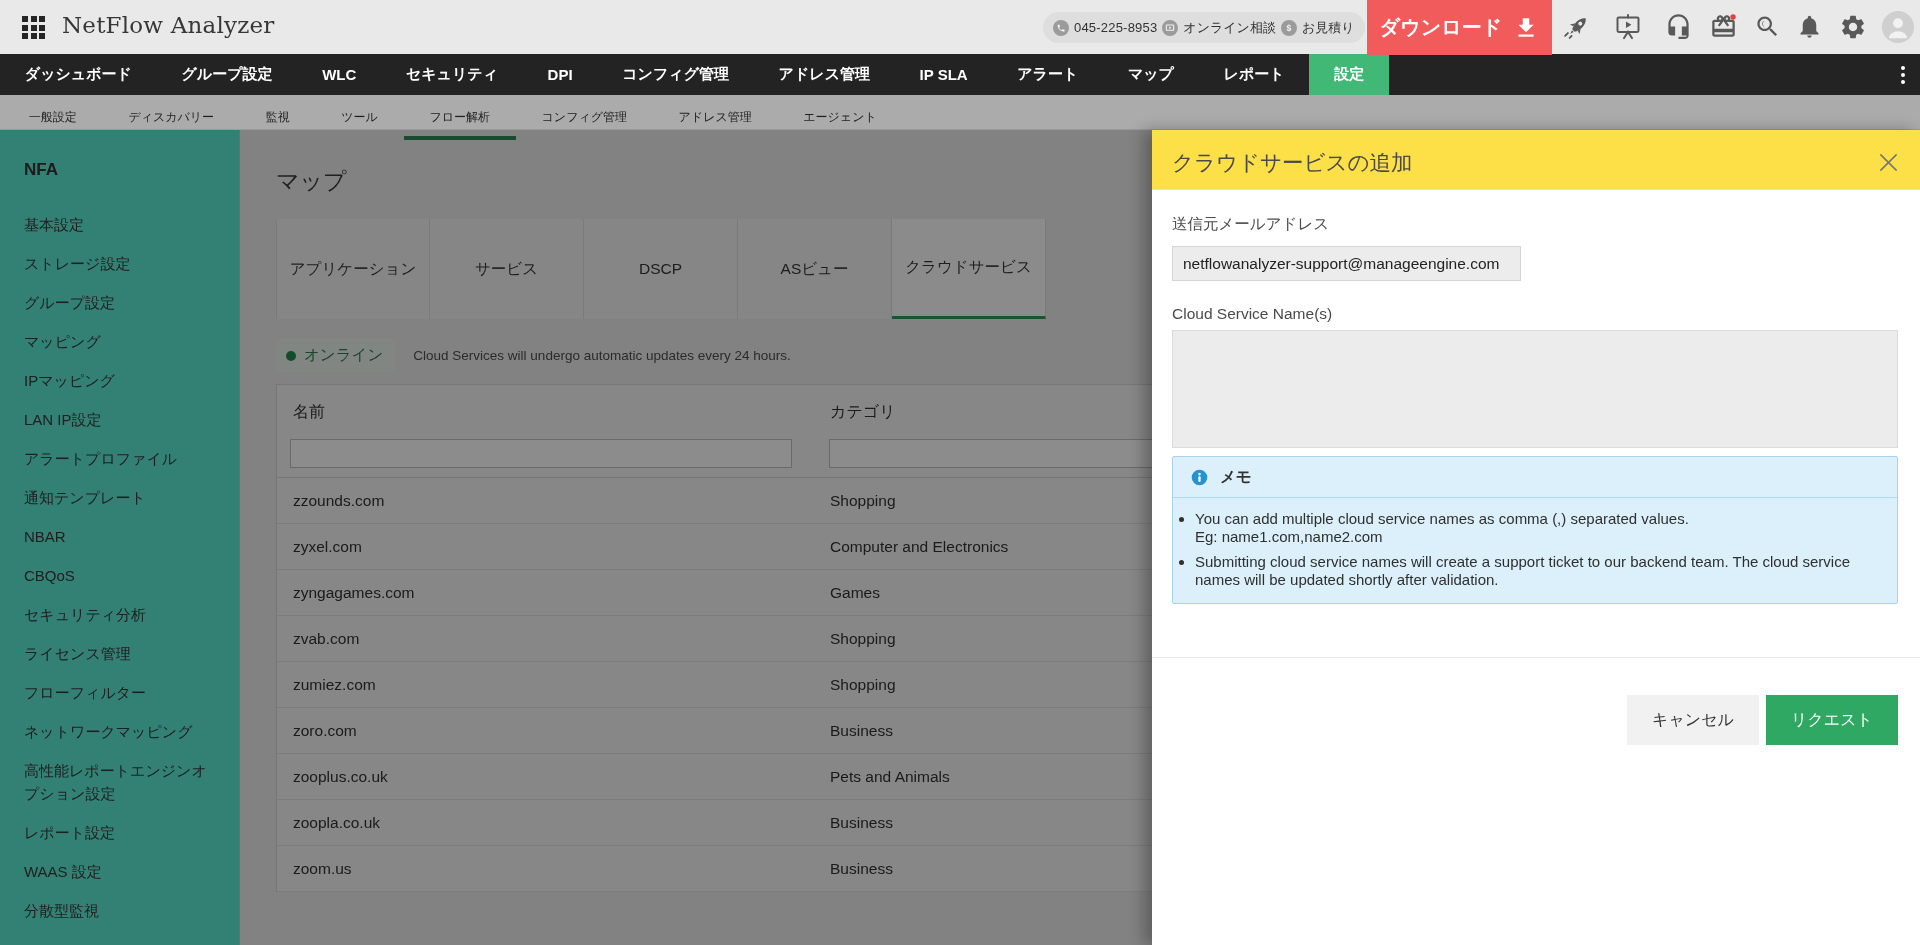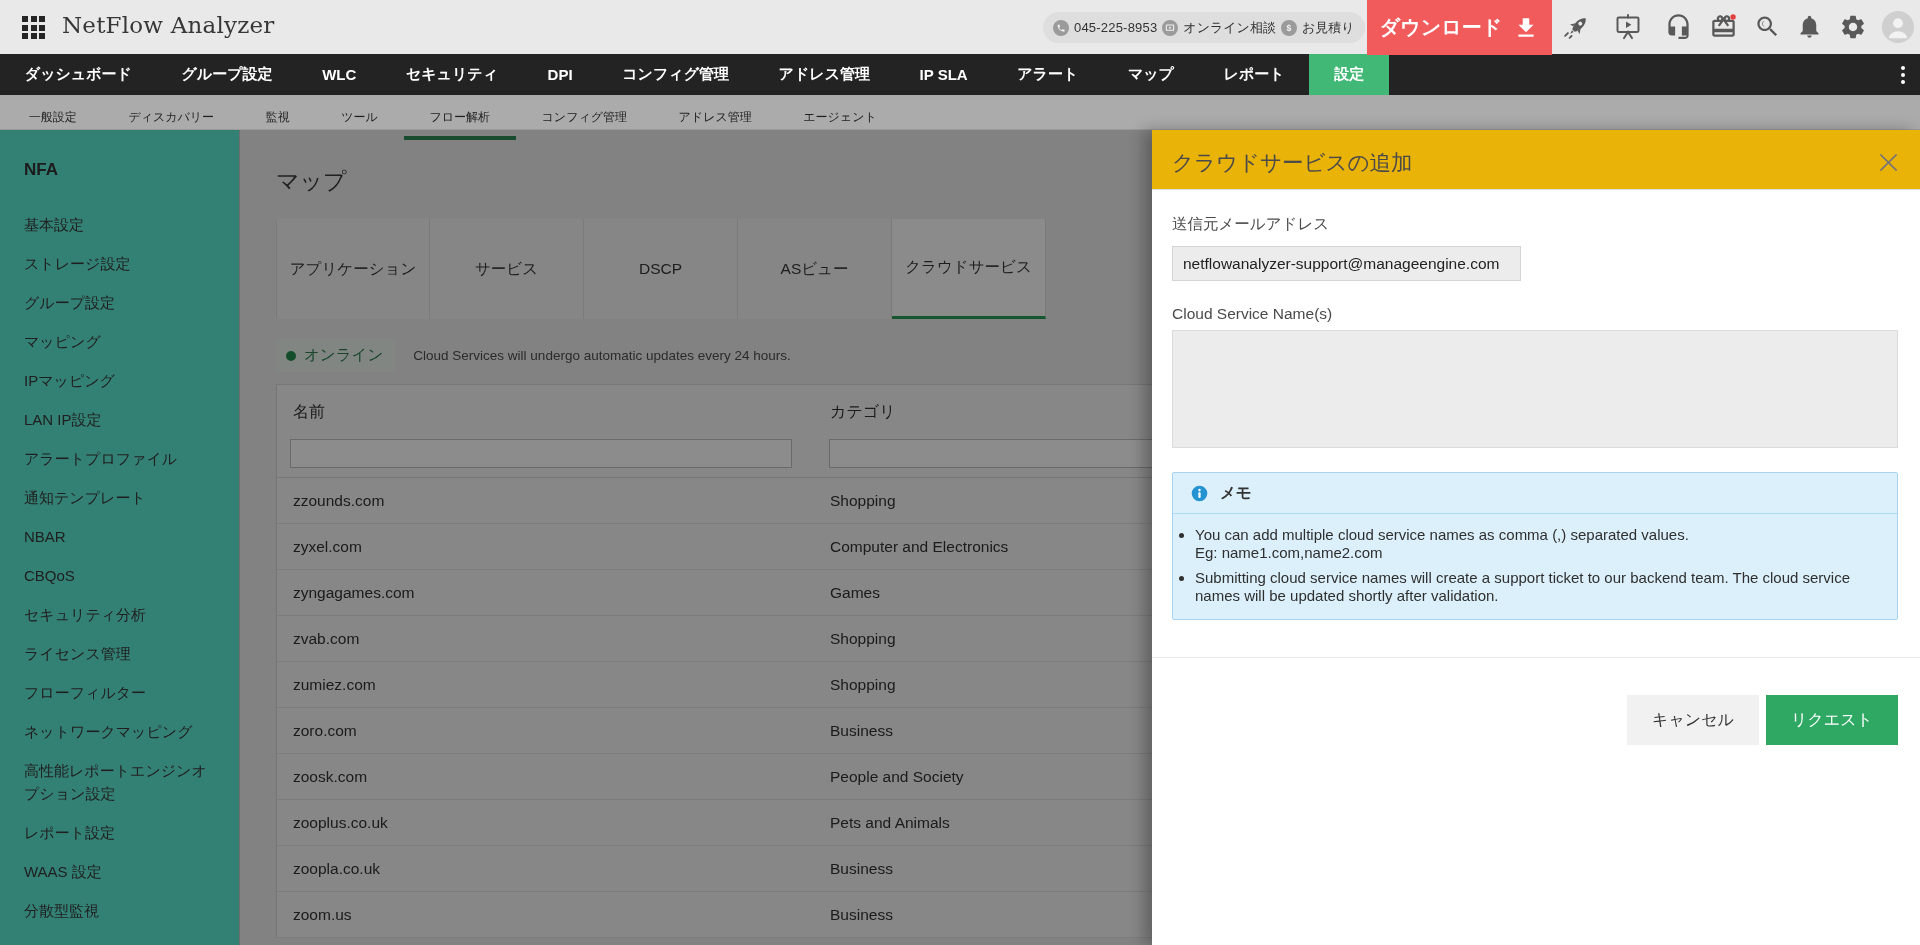--- a/index.html
+++ b/index.html
@@ -84,31 +84,31 @@
   .tbl-row .cell1 { position:absolute; left:16px; top:0; line-height:46px; }
   .tbl-row .cell2 { position:absolute; left:553px; top:0; line-height:46px; }
 
   
   .dim { position:absolute; left:0; top:130px; width:1920px; height:815px;
     background:rgba(0,0,0,0.45); z-index:40; }
 
   
   .drawer { position:absolute; left:1152px; top:130px; width:768px; height:815px; background:#fff;
     z-index:50; box-shadow:-8px 0 14px rgba(0,0,0,0.28); }
-  .drawer-head { position:relative; height:60px; background:#eab308; border-bottom:1px solid #e0e0e0; }
+  .drawer-head { position:relative; height:60px; background:#fde047; border-bottom:1px solid #e0e0e0; }
   .drawer-title { position:absolute; left:20px; top:18px; font-size:21.5px; color:#4a4a4a; }
   .drawer-close { position:absolute; right:20px; top:21px; width:23px; height:23px; cursor:pointer; }
   .drawer-body { padding:24px 22px 0 20px; }
   .fld-label { font-size:15.5px; color:#4a4a4a; }
   .email-input { margin-top:11px; width:349px; height:35px; background:#ececec; border:1px solid #d4d4d4;
     font-size:15.5px; color:#222; padding:0 10px; font-family:inherit; display:block; outline:none; }
   .names-label { margin-top:24px; }
   .names-area { margin-top:7px; width:726px; height:118px; background:#ececec; border:1px solid #dcdcdc;
     resize:none; outline:none; font-family:inherit; font-size:15px; padding:8px 10px; display:block; }
-  .note-box { margin-top:24px; width:726px; border:1px solid #a6d4ee; background:#dcf0fb; border-radius:2px; }
+  .note-box { margin-top:8px; width:726px; border:1px solid #a6d4ee; background:#dcf0fb; border-radius:2px; }
   .note-head { height:41px; border-bottom:1px solid #aedaf2; display:flex; align-items:center; padding-left:18px; }
   .note-title { font-size:15.5px; font-weight:bold; color:#333; margin-left:12px; }
   .note-box ul { list-style:disc; padding:12px 18px 14px 22px; }
   .note-box li { font-size:15px; line-height:18px; color:#2f2f2f; margin-bottom:7px; }
   .note-box li:last-child { margin-bottom:0; }
   .drawer-foot-sep { position:absolute; left:0; top:527px; width:768px; border-top:1px solid #e9e9e9; }
   .drawer-btns { position:absolute; right:22px; top:565px; display:flex; gap:7px; }
   .btn { width:132px; height:50px; border:none; font-size:16px; cursor:pointer; font-family:inherit; }
   .btn-cancel { background:#f1f1f1; color:#333; }
   .btn-request { background:#2fa863; color:#fff; }
@@ -319,24 +319,20 @@
         </div>
       <div class="tbl-row">
           <span class="cell1">zumiez.com</span>
           <span class="cell2">Shopping</span>
         </div>
       <div class="tbl-row">
           <span class="cell1">zoro.com</span>
           <span class="cell2">Business</span>
         </div>
       <div class="tbl-row">
-          <span class="cell1">zoosk.com</span>
-          <span class="cell2">People and Society</span>
-        </div>
-      <div class="tbl-row">
           <span class="cell1">zooplus.co.uk</span>
           <span class="cell2">Pets and Animals</span>
         </div>
       <div class="tbl-row">
           <span class="cell1">zoopla.co.uk</span>
           <span class="cell2">Business</span>
         </div>
       <div class="tbl-row">
           <span class="cell1">zoom.us</span>
           <span class="cell2">Business</span>

